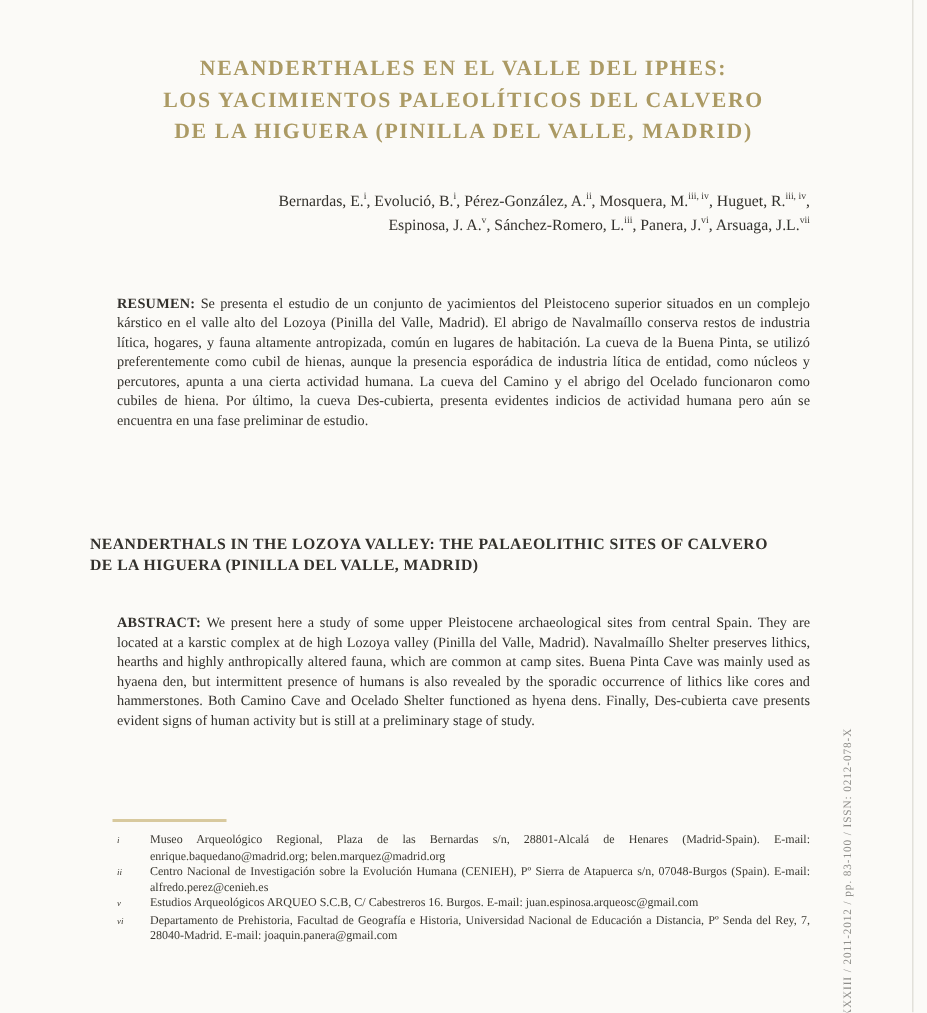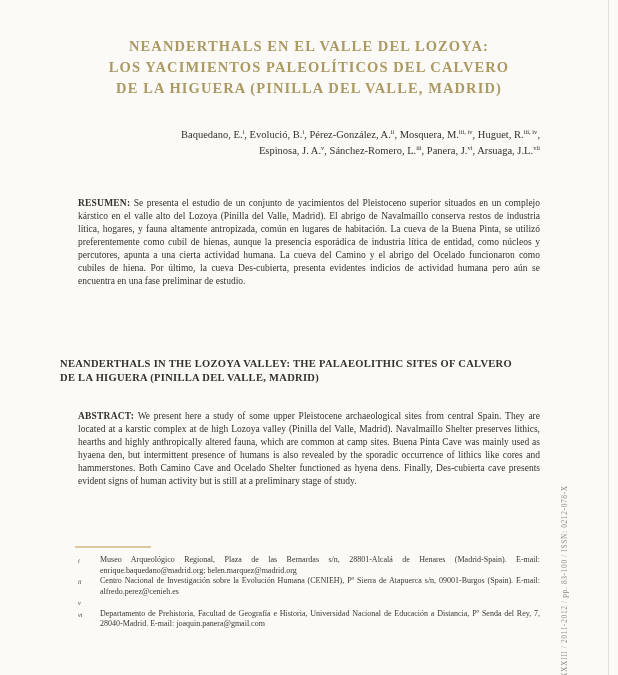--- a/index.html
+++ b/index.html
@@ -86,27 +86,27 @@
   }
 </style>
 </head>
 <body>
 
 <div class="page">
 
   <div class="scan-edge"></div>
 
   <div class="title-es">
-    <div>NEANDERTHALS EN EL VALLE DEL LOZOYA:</div>
+    <div>NEANDERTHALES EN EL VALLE DEL IPHES:</div>
     <div>LOS YACIMIENTOS PALEOLÍTICOS DEL CALVERO</div>
     <div>DE LA HIGUERA (PINILLA DEL VALLE, MADRID)</div>
   </div>
 
   <div class="authors">
-      <div><span>Baquedano, E.</span><sup>i</sup>, <span>Evolució, B.</span><sup>i</sup>, <span>Pérez-González, A.</span><sup>ii</sup>, <span>Mosquera, M.</span><sup>iii, iv</sup>, <span>Huguet, R.</span><sup>iii, iv</sup>,</div>
+      <div><span>Bernardas, E.</span><sup>i</sup>, <span>Evolució, B.</span><sup>i</sup>, <span>Pérez-González, A.</span><sup>ii</sup>, <span>Mosquera, M.</span><sup>iii, iv</sup>, <span>Huguet, R.</span><sup>iii, iv</sup>,</div>
       <div><span>Espinosa, J. A.</span><sup>v</sup>, <span>Sánchez-Romero, L.</span><sup>iii</sup>, <span>Panera, J.</span><sup>vi</sup>, <span>Arsuaga, J.L.</span><sup>vii</sup></div>
     </div>
 
   <div class="body-block blk-resumen">
     <span class="lbl">RESUMEN:</span><span> Se presenta el estudio de un conjunto de yacimientos del Pleistoceno superior situados en un complejo kárstico en el valle alto del Lozoya (Pinilla del Valle, Madrid). El abrigo de Navalmaíllo conserva restos de industria lítica, hogares, y fauna altamente antropizada, común en lugares de habitación. La cueva de la Buena Pinta, se utilizó preferentemente como cubil de hienas, aunque la presencia esporádica de industria lítica de entidad, como núcleos y percutores, apunta a una cierta actividad humana. La cueva del Camino y el abrigo del Ocelado funcionaron como cubiles de hiena. Por último, la cueva Des-cubierta, presenta evidentes indicios de actividad humana pero aún se encuentra en una fase preliminar de estudio.</span>
   </div>
 
 
   <div class="title-en">
     <div>NEANDERTHALS IN THE LOZOYA VALLEY: THE PALAEOLITHIC SITES OF CALVERO</div>
@@ -120,24 +120,25 @@
 
   <div class="fn-rule"></div>
 
   <div class="footnotes">
       <div class="fn-row">
         <span class="fn-marker">i</span>
         <span class="fn-text">Museo Arqueológico Regional, Plaza de las Bernardas s/n, 28801-Alcalá de Henares (Madrid-Spain). E-mail: enrique.baquedano@madrid.org; belen.marquez@madrid.org</span>
       </div>
       <div class="fn-row">
         <span class="fn-marker">ii</span>
-        <span class="fn-text">Centro Nacional de Investigación sobre la Evolución Humana (CENIEH), Pº Sierra de Atapuerca s/n, 09001-Burgos (Spain). E-mail: alfredo.perez@cenieh.es</span>
+        <span class="fn-text">Centro Nacional de Investigación sobre la Evolución Humana (CENIEH), Pº Sierra de Atapuerca s/n, 07048-Burgos (Spain). E-mail: alfredo.perez@cenieh.es</span>
       </div>
       <div class="fn-row">
         <span class="fn-marker">v</span>
+        <span class="fn-text">Estudios Arqueológicos ARQUEO S.C.B, C/ Cabestreros 16. Burgos. E-mail: juan.espinosa.arqueosc@gmail.com</span>
       </div>
       <div class="fn-row">
         <span class="fn-marker">vi</span>
         <span class="fn-text">Departamento de Prehistoria, Facultad de Geografía e Historia, Universidad Nacional de Educación a Distancia, Pº Senda del Rey, 7, 28040-Madrid. E-mail: joaquin.panera@gmail.com</span>
       </div>
     </div>
 
   <div class="side-label">XXXIII / 2011-2012 / pp. 83-100 / ISSN: 0212-078-X</div>
 
 </div>

